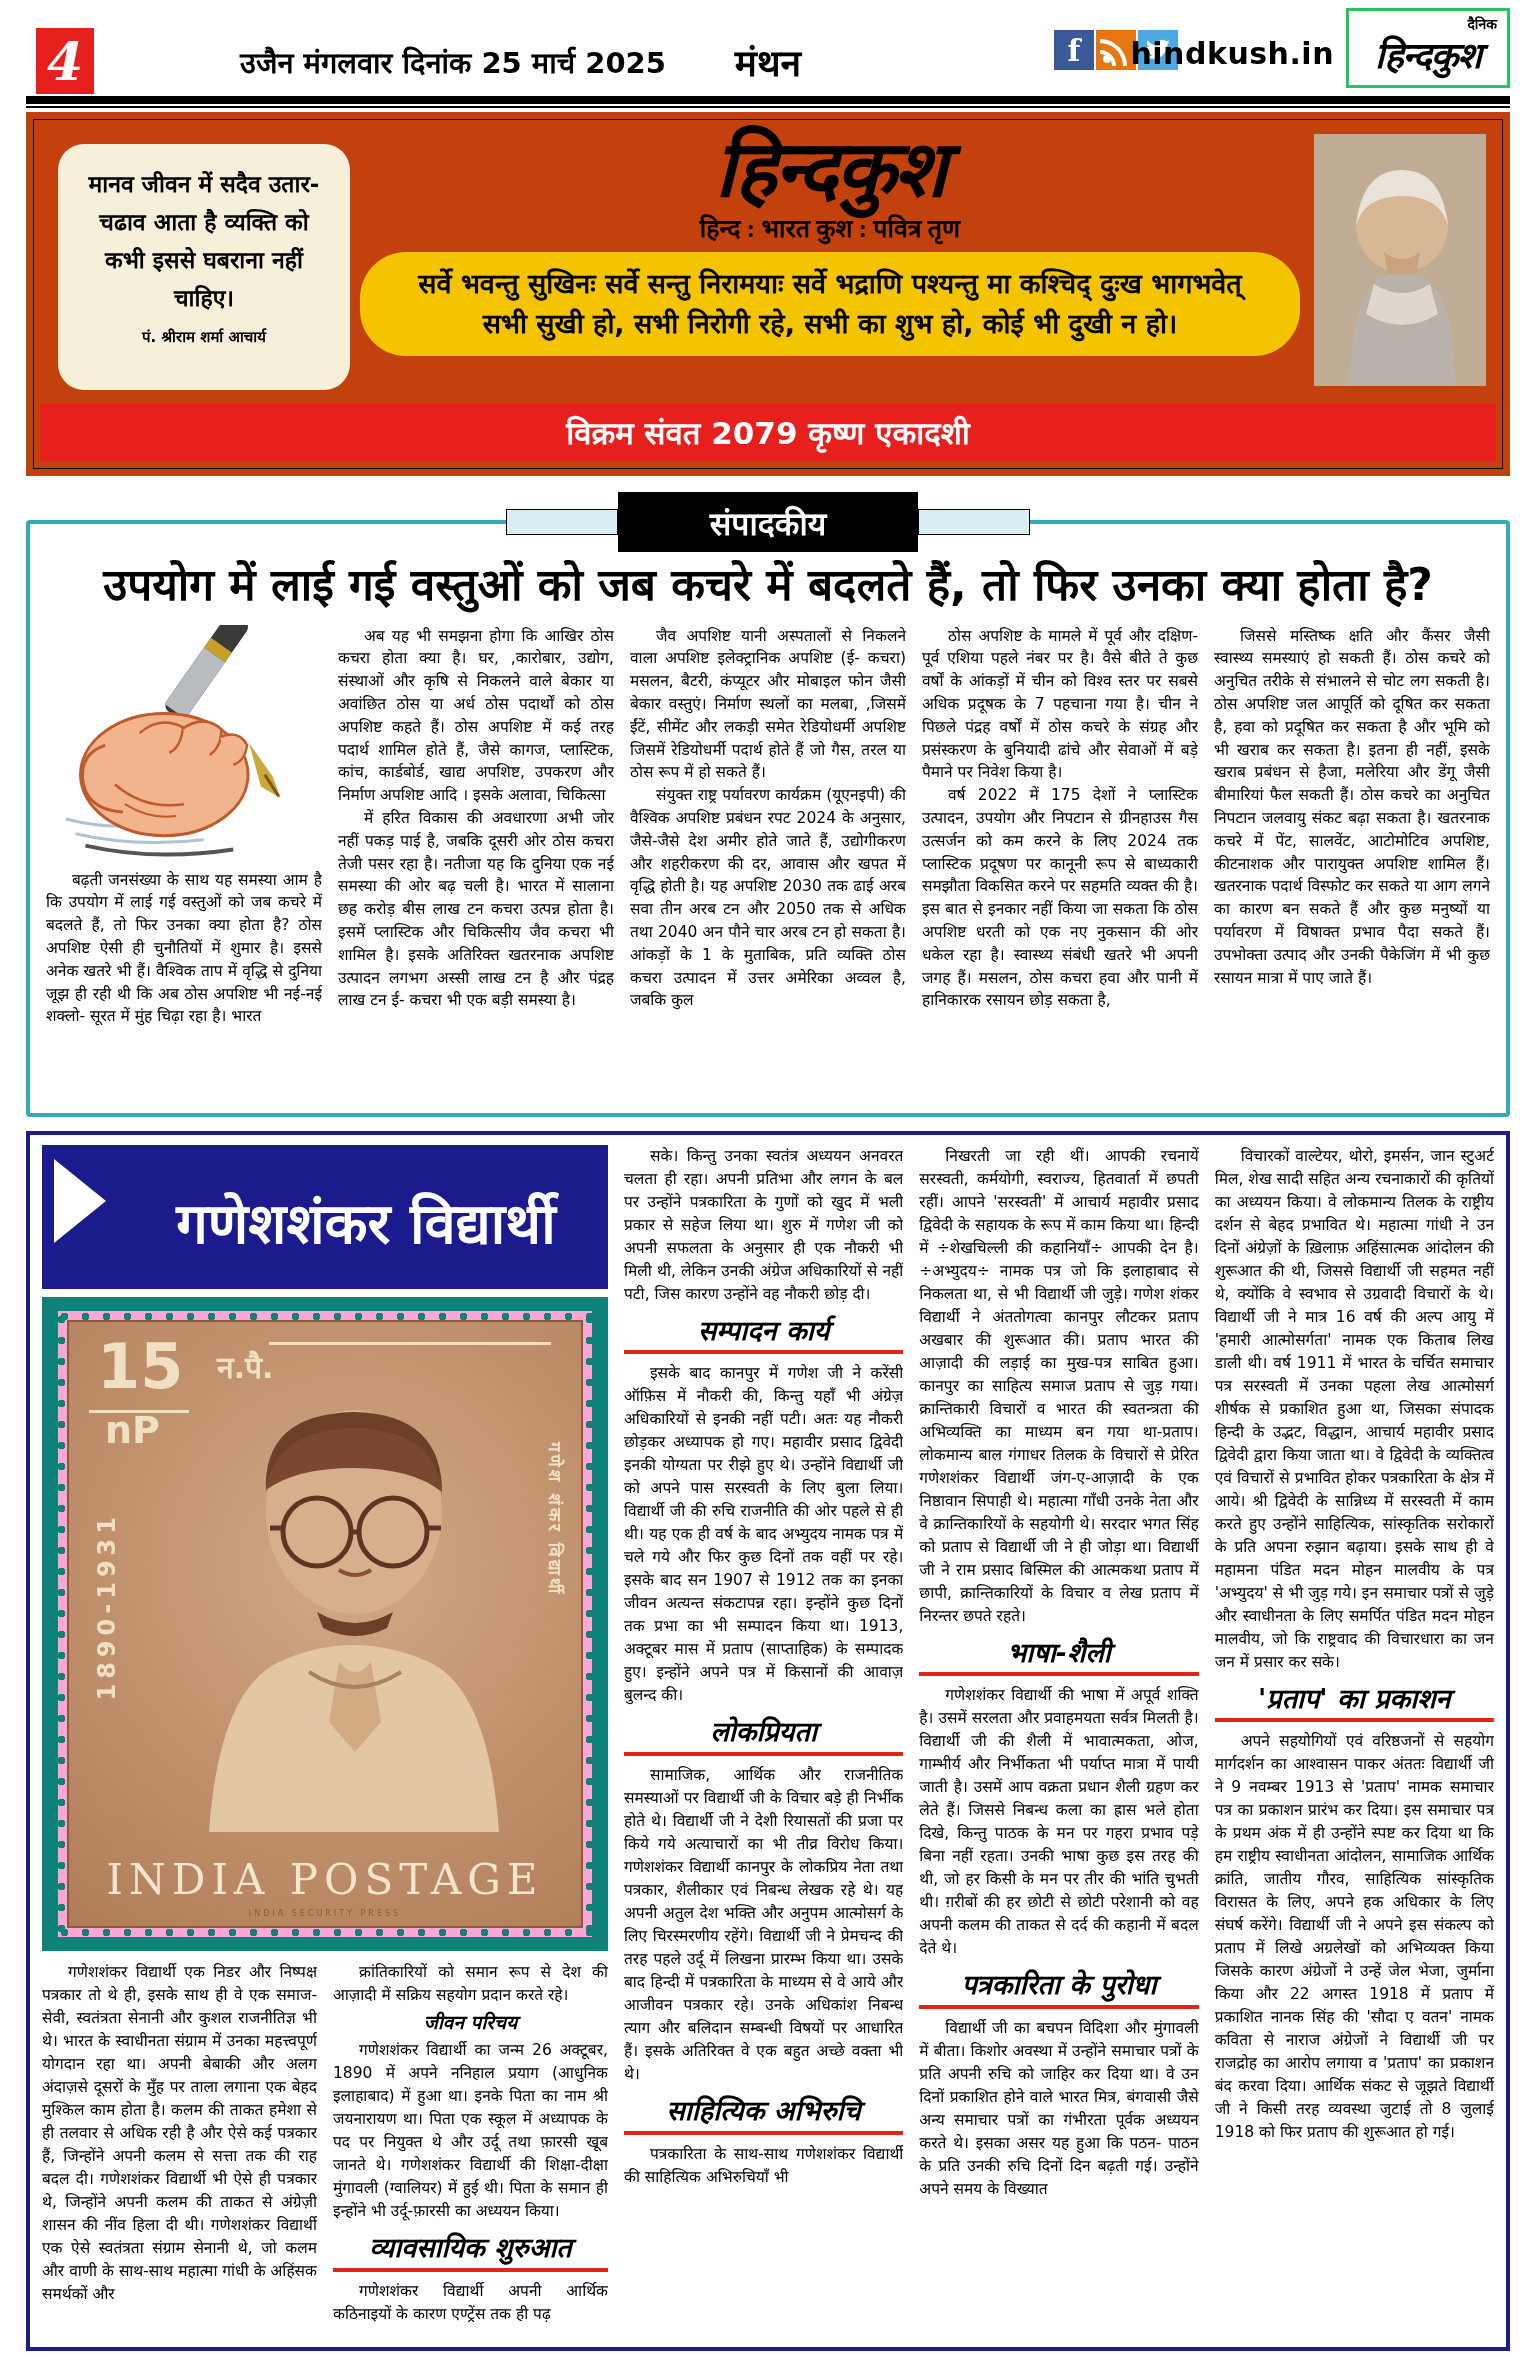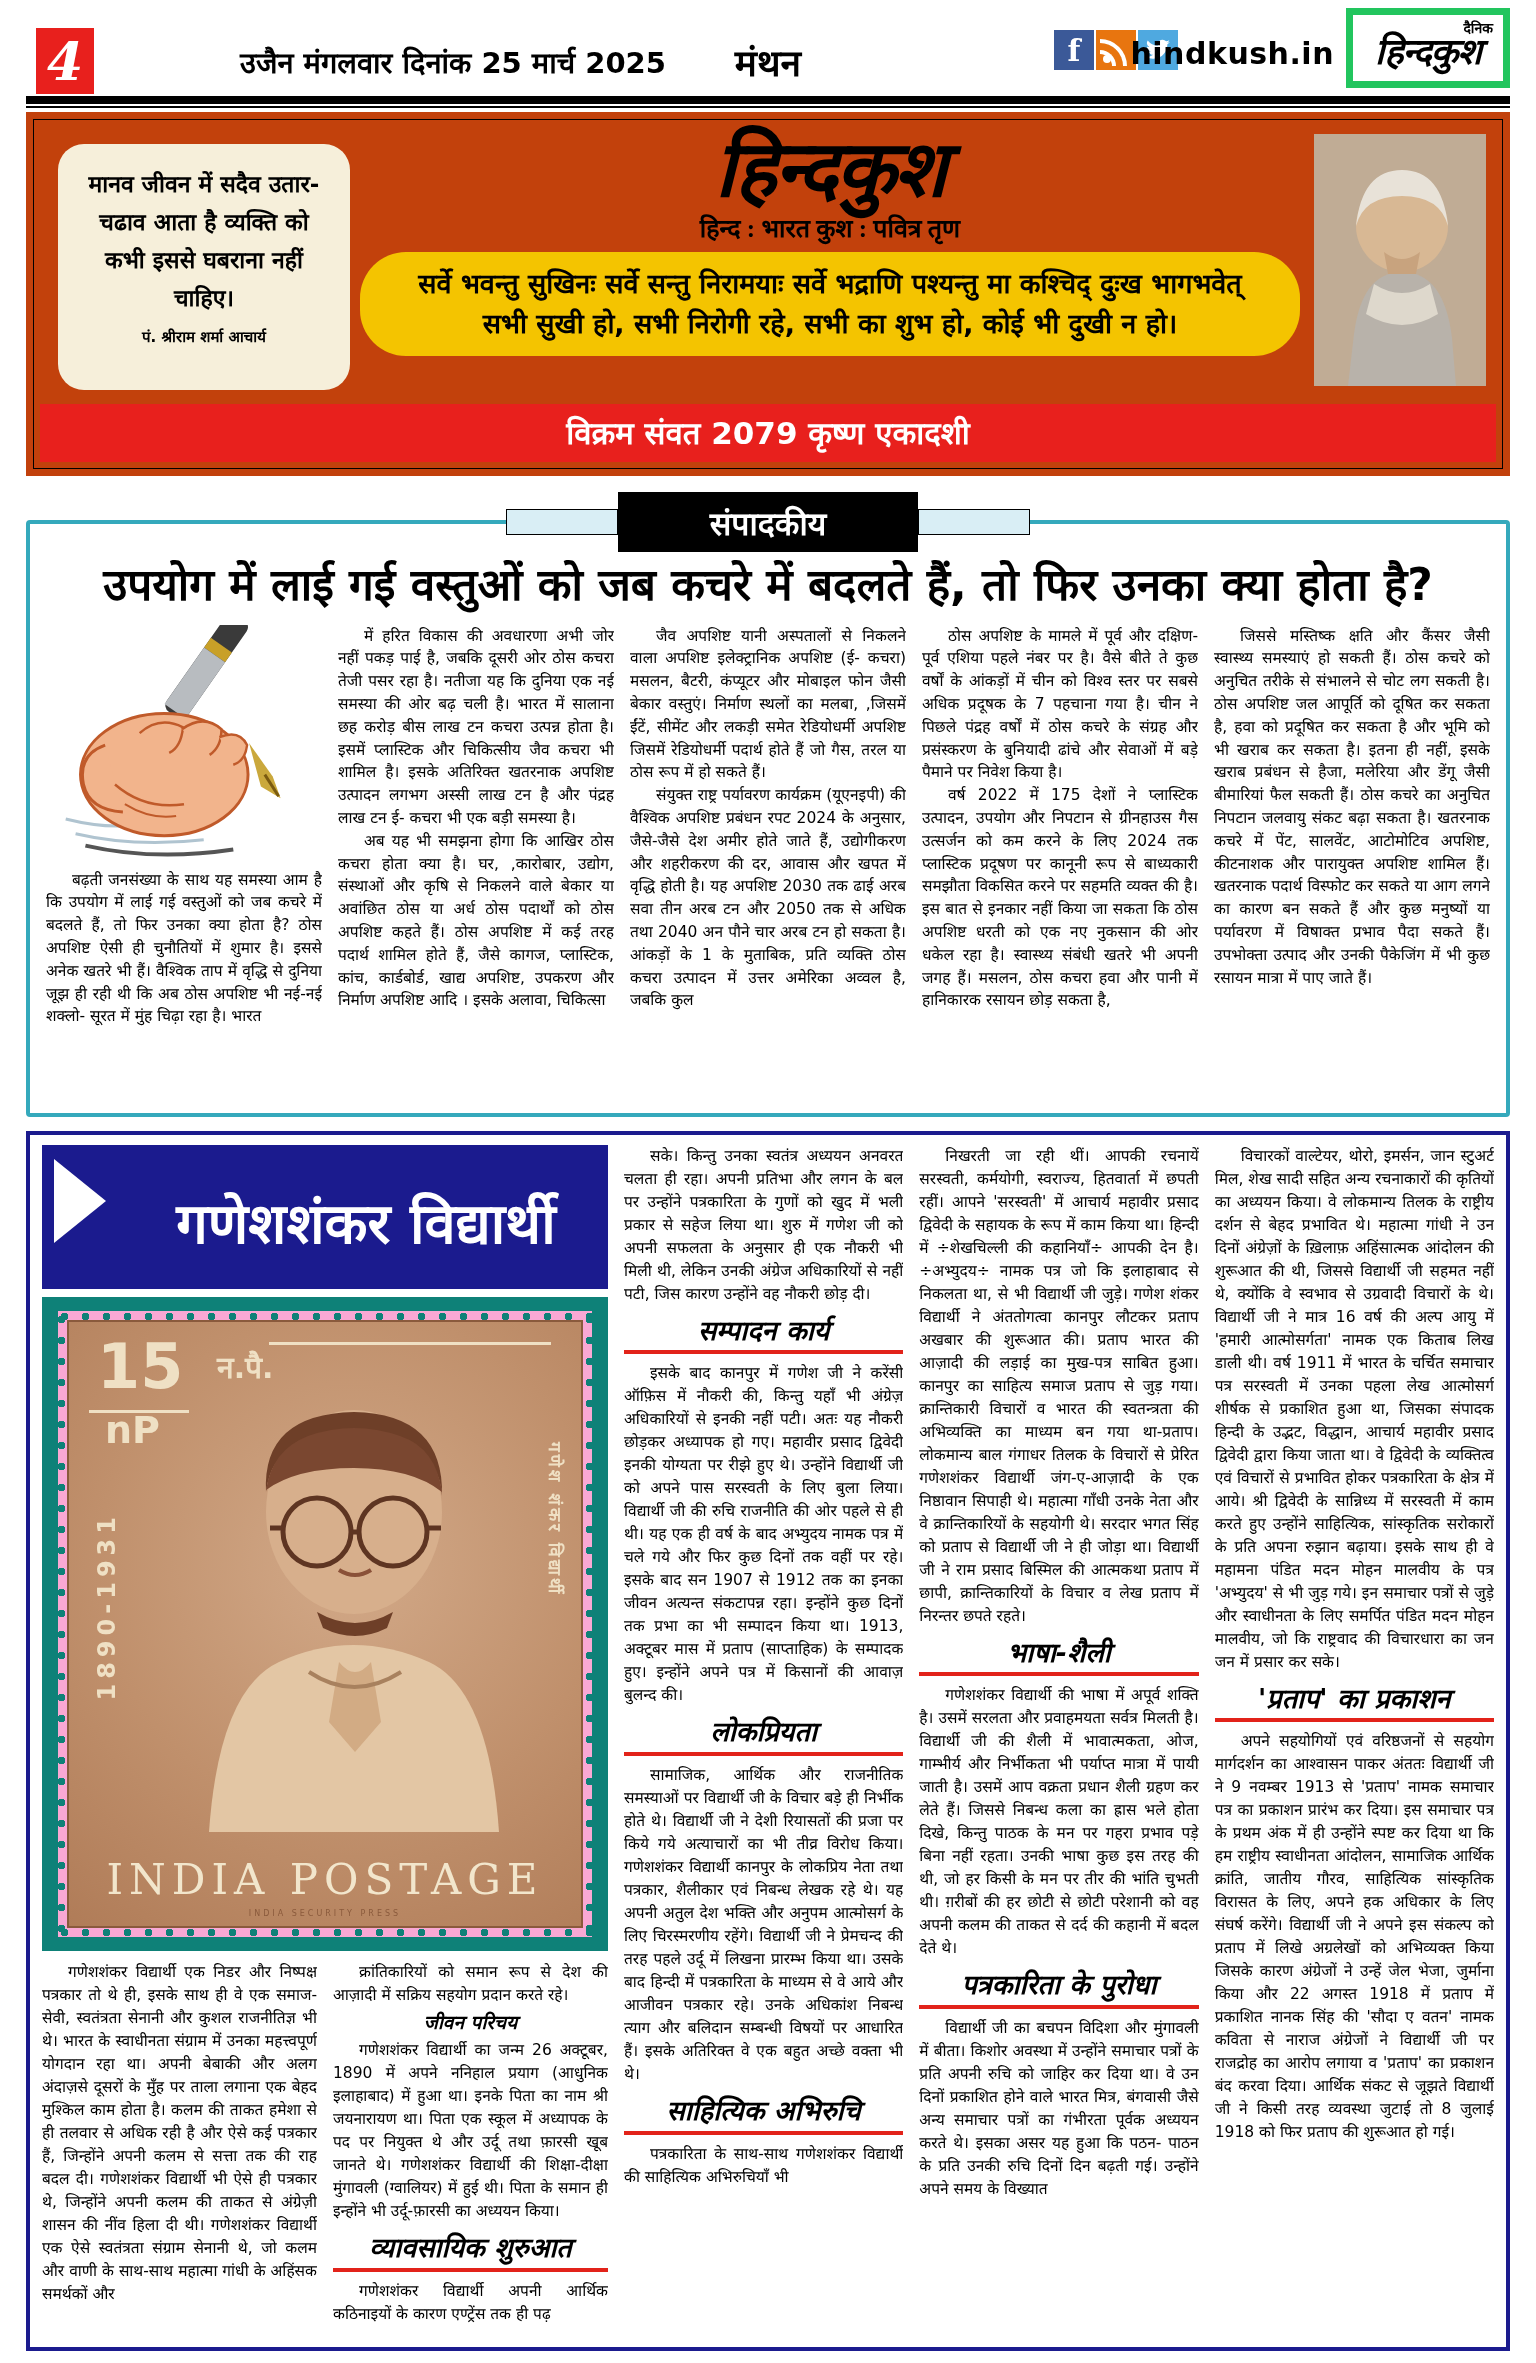--- a/index.html
+++ b/index.html
@@ -21,21 +21,21 @@
   .social{position:absolute;right:358px;top:30px;display:flex;gap:2px;}
   .sq{width:40px;height:40px;display:flex;align-items:center;justify-content:center;color:#fff;font-weight:bold;}
   .fb{background:#3b5998;font-size:30px;font-family:"DejaVu Serif",serif;}
   .rss{background:#e8750f;position:relative;}
   .rss .dot{position:absolute;left:7px;bottom:7px;width:8px;height:8px;border-radius:50%;background:#fff;}
   .rss .a1,.rss .a2{position:absolute;left:4px;bottom:4px;border:4px solid #fff;border-bottom:none;border-left:none;border-radius:0 100% 0 0;}
   .rss .a1{width:16px;height:16px;}
   .rss .a2{width:27px;height:27px;}
   .tw{background:#4fa9e0;font-size:26px;}
   .site{position:absolute;right:202px;top:36px;font-size:30px;font-weight:bold;letter-spacing:.5px;text-align:center;}
-  .minilogo{position:absolute;right:26px;top:8px;width:164px;height:80px;border:7px solid #22c55e;background:#fff;}
+  .minilogo{position:absolute;right:26px;top:8px;width:164px;height:80px;border:3px solid #22c55e;background:#fff;}
   .minilogo .d{position:absolute;top:3px;right:10px;font-size:14px;font-weight:bold;}
   .minilogo .l{position:absolute;bottom:6px;left:0;right:0;text-align:center;font-size:36px;font-weight:900;font-style:italic;letter-spacing:-1px;}
   .toprule{margin:0 26px;height:12px;border-top:8px solid #000;border-bottom:2px solid #000;}
 
   
   .mast{margin:4px 26px 0;border:6px solid #c2410c;outline:1px solid #000;outline-offset:-8px;background:#c2410c;}
   .mast-inner{display:flex;padding:10px 12px 0;}
   .quote-card{width:292px;min-height:238px;background:var(--cream);border-radius:26px;margin:16px 4px 8px 14px;
     padding:22px 18px 10px;text-align:center;}
   .quote-card .q{font-size:23px;font-weight:bold;line-height:1.65;}
@@ -189,22 +189,22 @@
             <path d="M70 160 q30 26 70 20" stroke="#c05a2a" stroke-width="2.5" fill="none"></path>
             <path d="M80 180 q26 16 52 12" stroke="#c05a2a" stroke-width="2" fill="none"></path>
             <path d="M40 222 q70 16 150 4" stroke="#555" stroke-width="4" fill="none"></path>
           </svg>
         </div>
         <div>
             <p class="bp">बढ़ती जनसंख्या के साथ यह समस्या आम है कि उपयोग में लाई गई वस्तुओं को जब कचरे में बदलते हैं, तो फिर उनका क्या होता है? ठोस अपशिष्ट ऐसी ही चुनौतियों में शुमार है। इससे अनेक खतरे भी हैं। वैश्विक ताप में वृद्धि से दुनिया जूझ ही रही थी कि अब ठोस अपशिष्ट भी नई-नई शक्लो- सूरत में मुंह चिढ़ा रहा है। भारत</p>
           </div>
       </div>
       <div class="ecol">
+          <p class="bp">अब यह भी समझना होगा कि आखिर ठोस कचरा होता क्या है। घर, ,कारोबार, उद्योग, संस्थाओं और कृषि से निकलने वाले बेकार या अवांछित ठोस या अर्ध ठोस पदार्थों को ठोस अपशिष्ट कहते हैं। ठोस अपशिष्ट में कई तरह पदार्थ शामिल होते हैं, जैसे कागज, प्लास्टिक, कांच, कार्डबोर्ड, खाद्य अपशिष्ट, उपकरण और निर्माण अपशिष्ट आदि । इसके अलावा, चिकित्सा</p>
           <p class="bp">में हरित विकास की अवधारणा अभी जोर नहीं पकड़ पाई है, जबकि दूसरी ओर ठोस कचरा तेजी पसर रहा है। नतीजा यह कि दुनिया एक नई समस्या की ओर बढ़ चली है। भारत में सालाना छह करोड़ बीस लाख टन कचरा उत्पन्न होता है। इसमें प्लास्टिक और चिकित्सीय जैव कचरा भी शामिल है। इसके अतिरिक्त खतरनाक अपशिष्ट उत्पादन लगभग अस्सी लाख टन है और पंद्रह लाख टन ई- कचरा भी एक बड़ी समस्या है।</p>
-          <p class="bp">अब यह भी समझना होगा कि आखिर ठोस कचरा होता क्या है। घर, ,कारोबार, उद्योग, संस्थाओं और कृषि से निकलने वाले बेकार या अवांछित ठोस या अर्ध ठोस पदार्थों को ठोस अपशिष्ट कहते हैं। ठोस अपशिष्ट में कई तरह पदार्थ शामिल होते हैं, जैसे कागज, प्लास्टिक, कांच, कार्डबोर्ड, खाद्य अपशिष्ट, उपकरण और निर्माण अपशिष्ट आदि । इसके अलावा, चिकित्सा</p>
         </div>
       <div class="ecol">
           <p class="bp">जैव अपशिष्ट यानी अस्पतालों से निकलने वाला अपशिष्ट इलेक्ट्रानिक अपशिष्ट (ई- कचरा) मसलन, बैटरी, कंप्यूटर और मोबाइल फोन जैसी बेकार वस्तुएं। निर्माण स्थलों का मलबा, ,जिसमें ईंटें, सीमेंट और लकड़ी समेत रेडियोधर्मी अपशिष्ट जिसमें रेडियोधर्मी पदार्थ होते हैं जो गैस, तरल या ठोस रूप में हो सकते हैं।</p>
           <p class="bp">संयुक्त राष्ट्र पर्यावरण कार्यक्रम (यूएनइपी) की वैश्विक अपशिष्ट प्रबंधन रपट 2024 के अनुसार, जैसे-जैसे देश अमीर होते जाते हैं, उद्योगीकरण और शहरीकरण की दर, आवास और खपत में वृद्धि होती है। यह अपशिष्ट 2030 तक ढाई अरब सवा तीन अरब टन और 2050 तक से अधिक तथा 2040 अन पौने चार अरब टन हो सकता है। आंकड़ों के 1 के मुताबिक, प्रति व्यक्ति ठोस कचरा उत्पादन में उत्तर अमेरिका अव्वल है, जबकि कुल</p>
         </div>
       <div class="ecol">
           <p class="bp">ठोस अपशिष्ट के मामले में पूर्व और दक्षिण- पूर्व एशिया पहले नंबर पर है। वैसे बीते ते कुछ वर्षों के आंकड़ों में चीन को विश्व स्तर पर सबसे अधिक प्रदूषक के 7 पहचाना गया है। चीन ने पिछले पंद्रह वर्षों में ठोस कचरे के संग्रह और प्रसंस्करण के बुनियादी ढांचे और सेवाओं में बड़े पैमाने पर निवेश किया है।</p>
           <p class="bp">वर्ष 2022 में 175 देशों ने प्लास्टिक उत्पादन, उपयोग और निपटान से ग्रीनहाउस गैस उत्सर्जन को कम करने के लिए 2024 तक प्लास्टिक प्रदूषण पर कानूनी रूप से बाध्यकारी समझौता विकसित करने पर सहमति व्यक्त की है। इस बात से इनकार नहीं किया जा सकता कि ठोस अपशिष्ट धरती को एक नए नुकसान की ओर धकेल रहा है। स्वास्थ्य संबंधी खतरे भी अपनी जगह हैं। मसलन, ठोस कचरा हवा और पानी में हानिकारक रसायन छोड़ सकता है,</p>
         </div>
       <div class="ecol">

